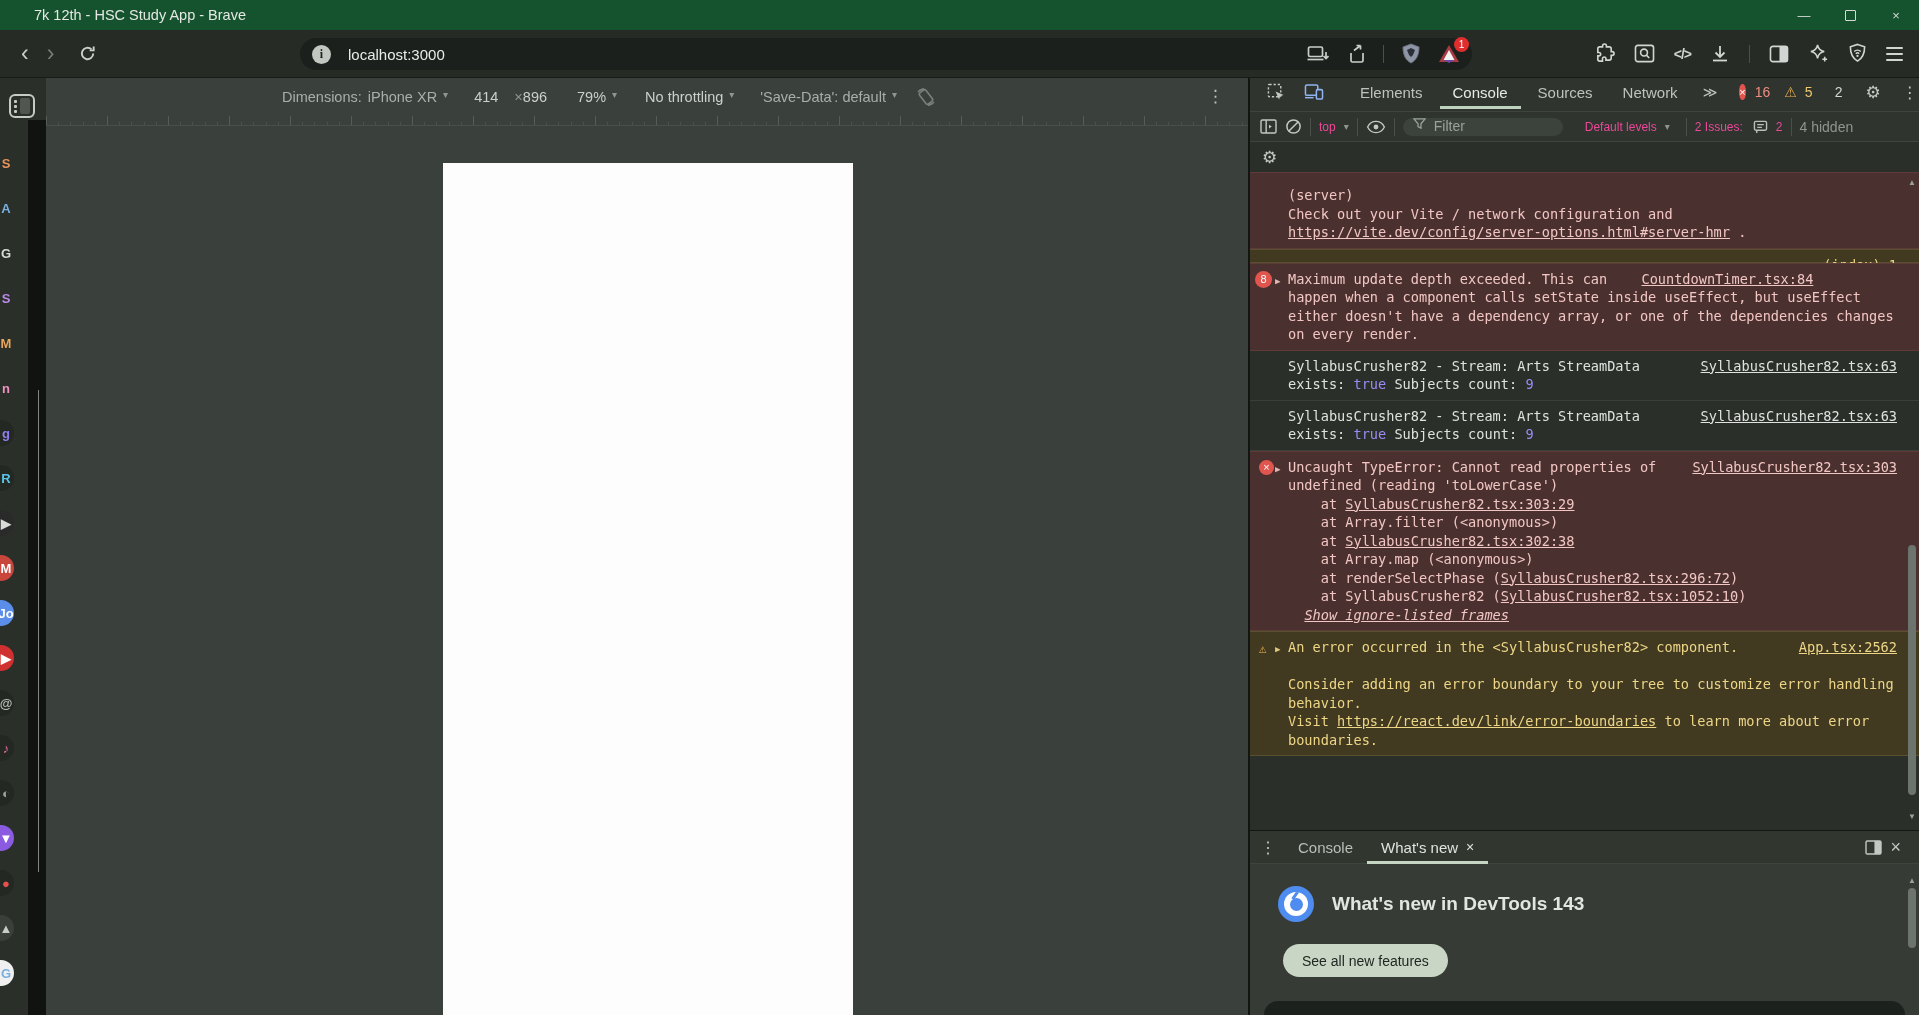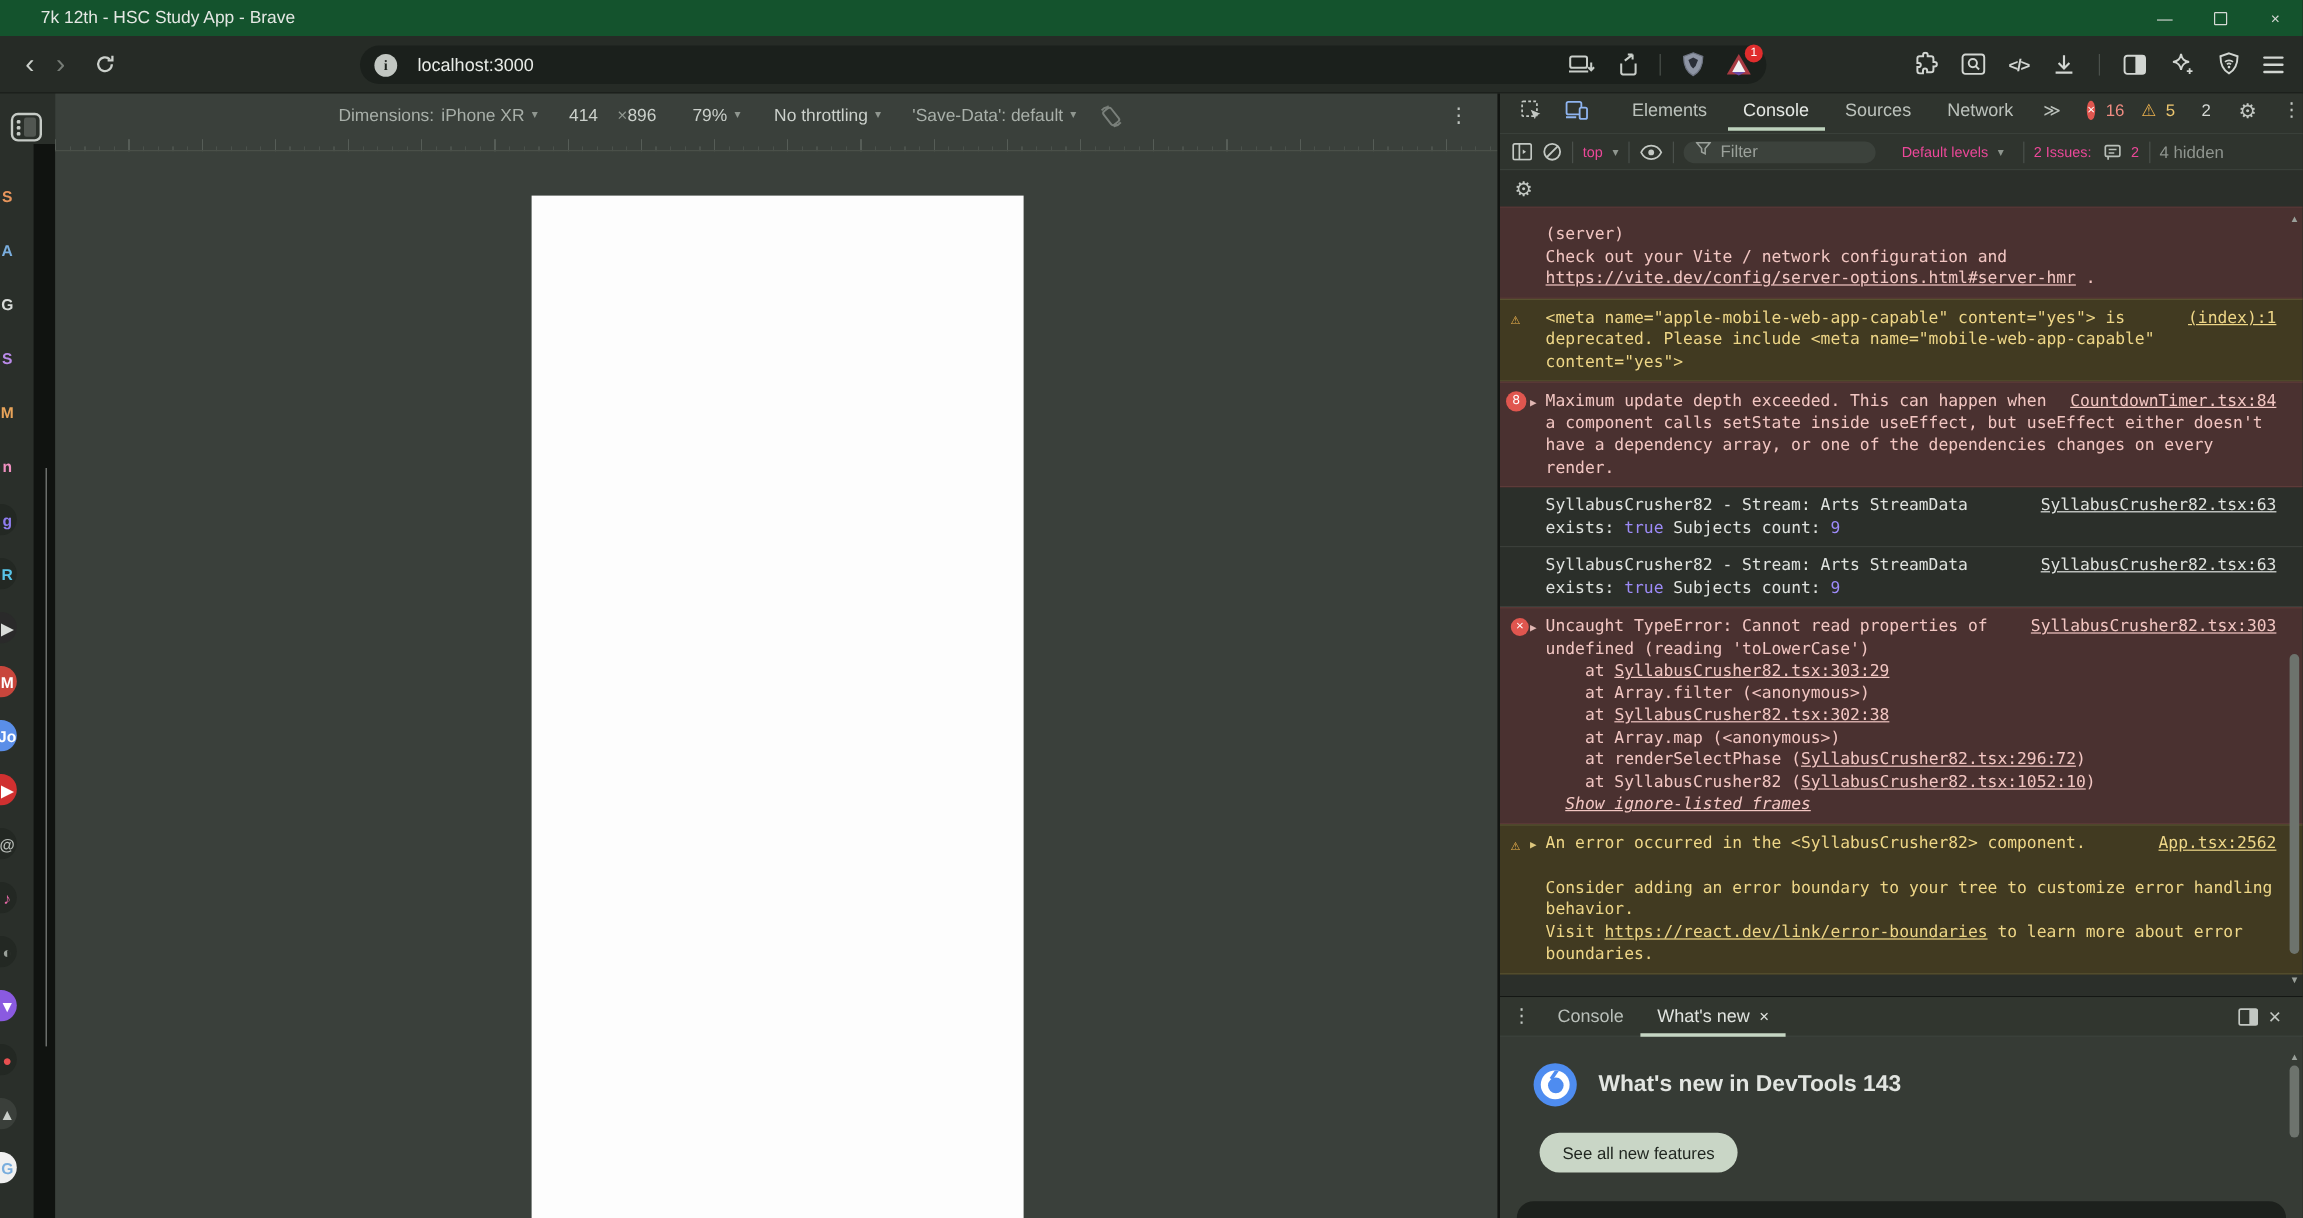--- a/index.html
+++ b/index.html
@@ -361,21 +361,20 @@
 
       <div class="messages">
           <div class="msg error clipped">
             <div class="msg-line"><span class="seg-text">(server)</span></div>
             <div class="msg-line"><span class="seg-text">Check out your Vite / network configuration and</span></div>
             <div class="msg-line"><span class="seg-link">https://vite.dev/config/server-options.html#server-hmr</span><span class="seg-text"> .</span></div>
           </div>
           <div class="msg warning">
             <span class="msg-src">(index):1</span>
             <span class="msg-ico warn-ico">⚠</span>
-            <div class="msg-line"><span class="seg-text">&lt;meta name="apple-mobile-web-app-capable" content="yes"&gt; is deprecated. Please include &lt;meta name="mobile-web-app-capable" content="yes"&gt;</span></div>
           </div>
           <div class="msg error">
             <span class="msg-src">CountdownTimer.tsx:84</span>
             <span class="msg-badge">8</span>
             <span class="msg-arrow">▶</span>
             <div class="msg-line"><span class="seg-text">Maximum update depth exceeded. This can happen when a component calls setState inside useEffect, but useEffect either doesn't have a dependency array, or one of the dependencies changes on every render.</span></div>
           </div>
           <div class="msg log">
             <span class="msg-src">SyllabusCrusher82.tsx:63</span>
             <div class="msg-line"><span class="seg-text">SyllabusCrusher82 - Stream: Arts StreamData exists: </span><span class="seg-bool">true</span><span class="seg-text"> Subjects count: </span><span class="seg-num">9</span></div>

